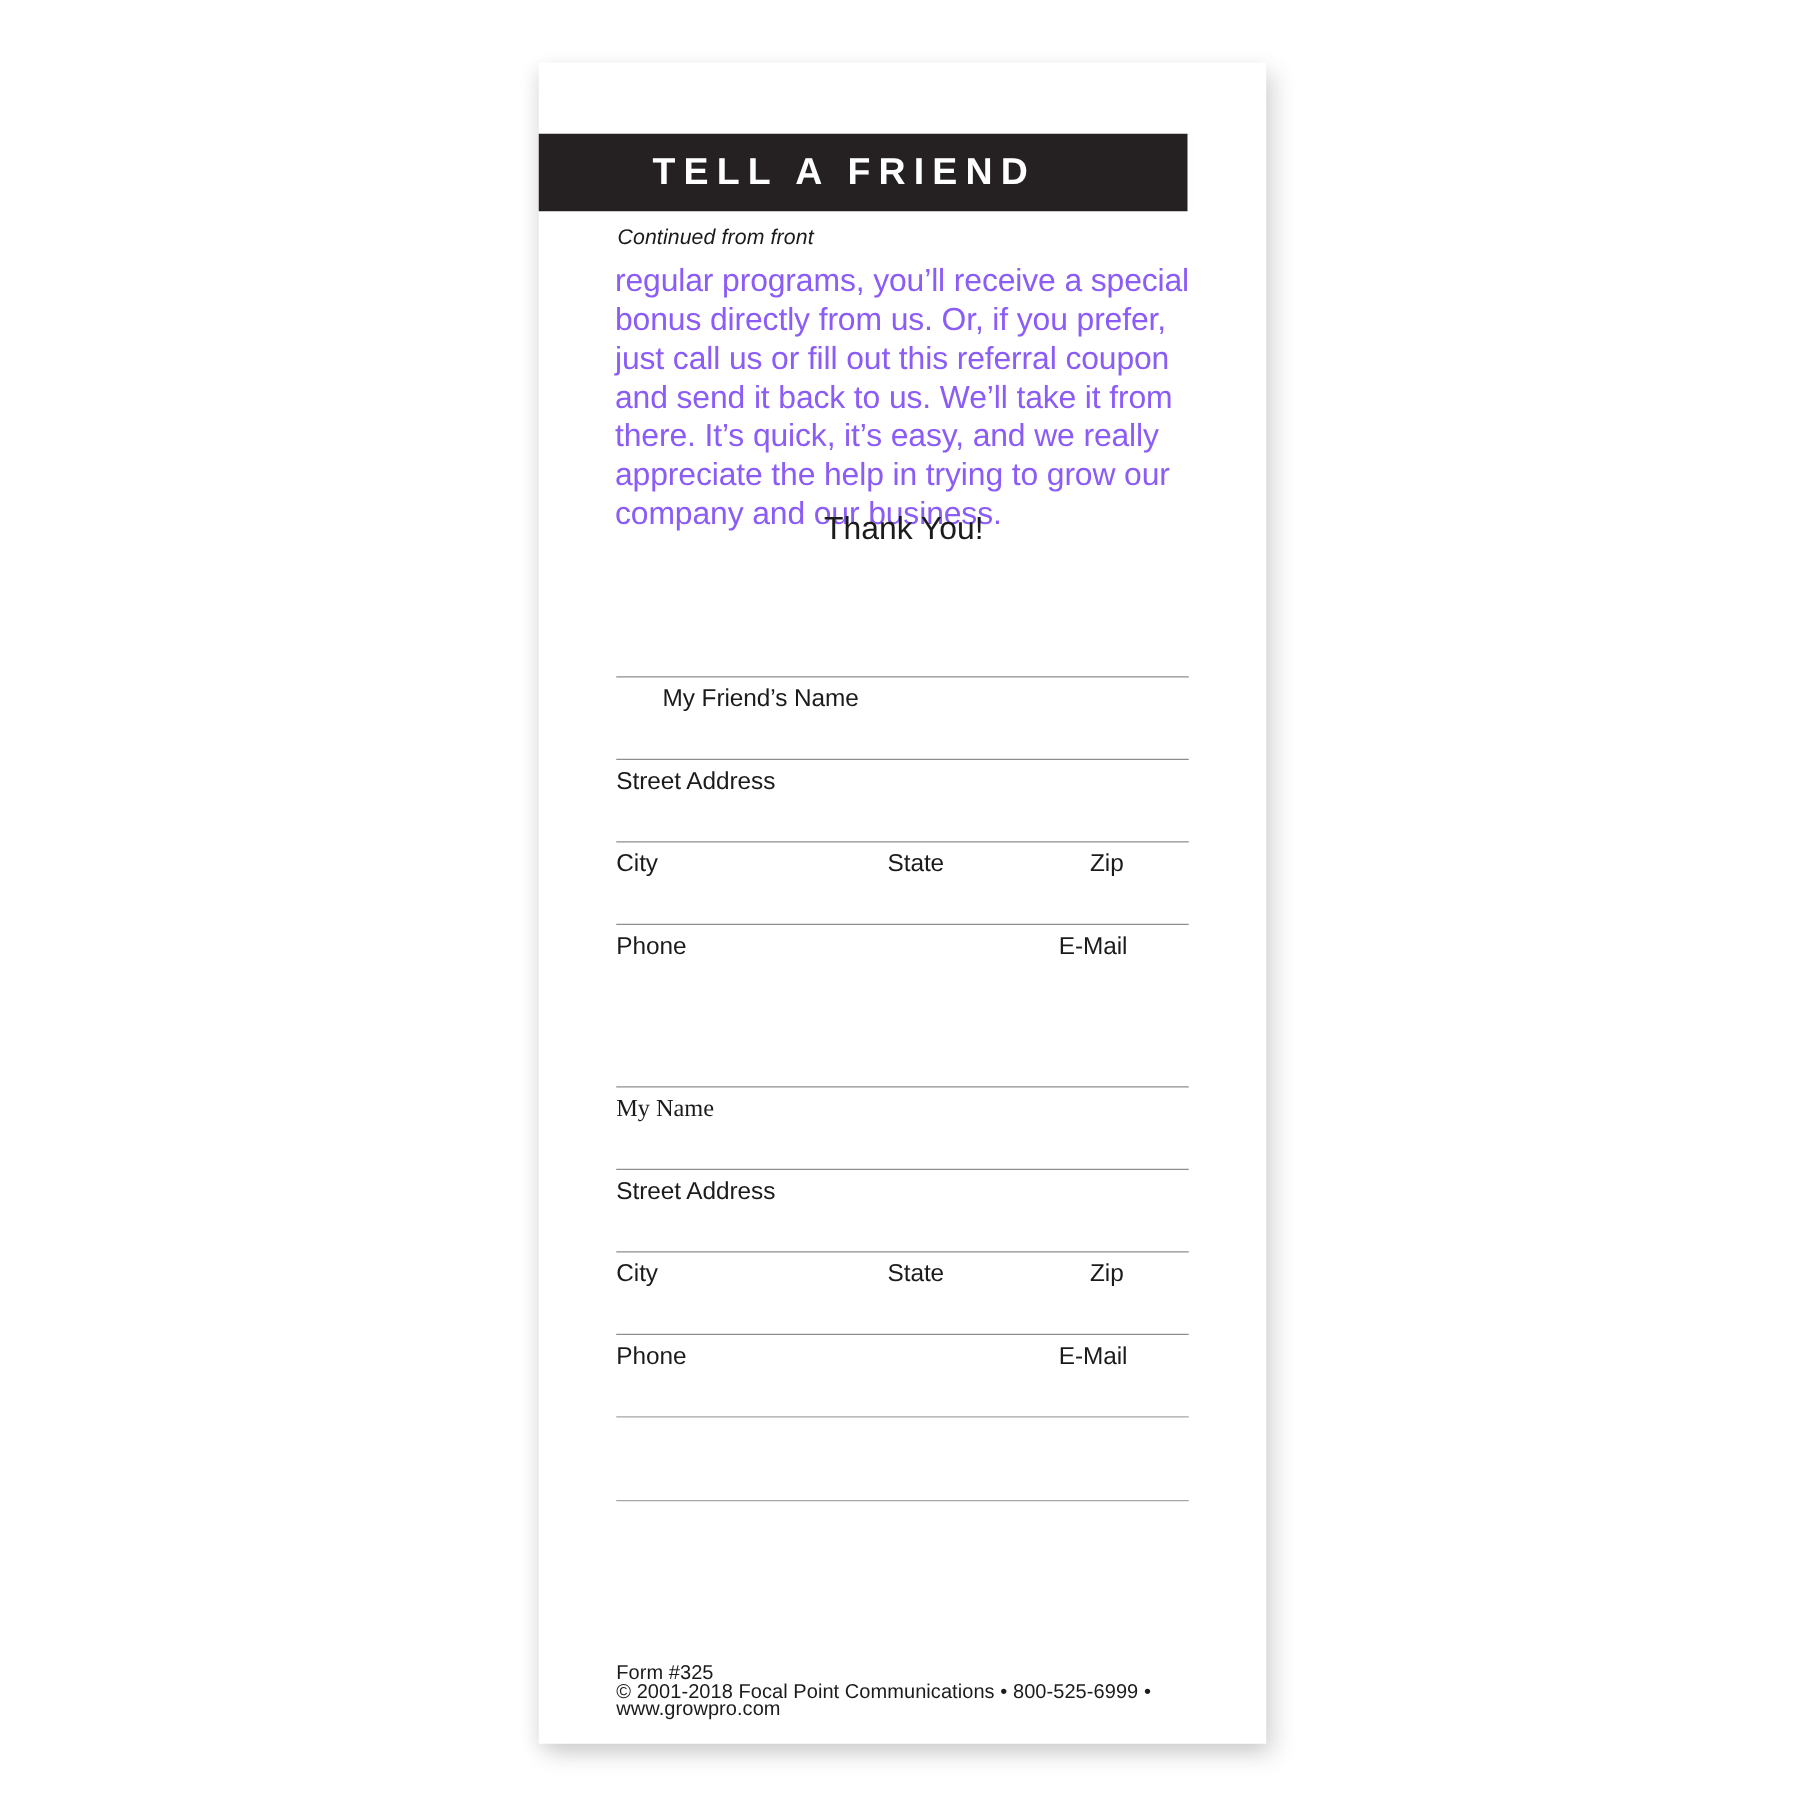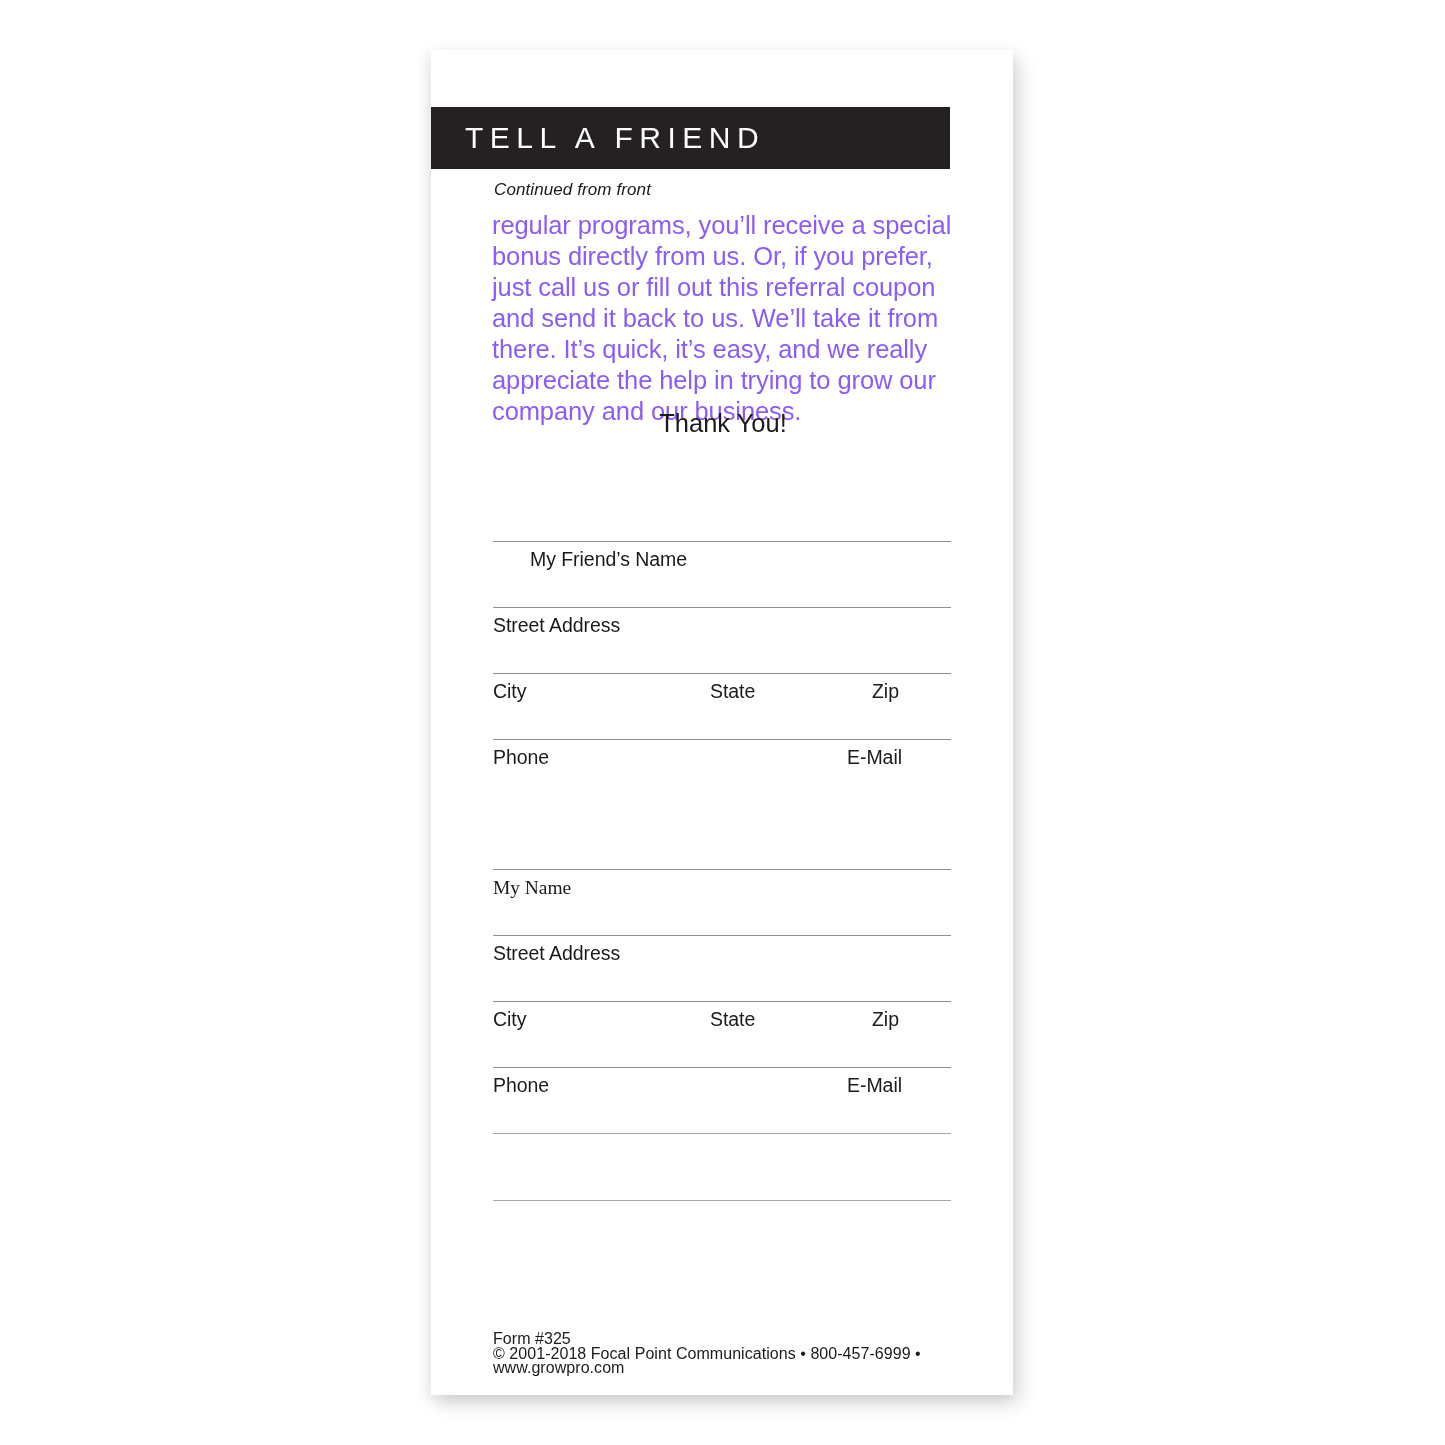--- a/index.html
+++ b/index.html
@@ -35,22 +35,22 @@
     width: 519px;
     height: 62px;
     background: #252122;
     display: flex;
     align-items: center;
   }
   .header-title {
     color: #ffffff;
     font-size: 30px;
     letter-spacing: 6.5px;
-    font-weight: 400;
-    padding-left: 34px;
+    font-weight: 700;
+    padding-left: 91px;
     line-height: 1;
     white-space: nowrap;
   }
 
   
   .continued {
     position: absolute;
     left: 63px;
     top: 130px;
     font-style: italic;
@@ -153,16 +153,16 @@
 
   <div class="rule" style="top:1017px;"></div>
   <div class="field-label" style="left:62px; top:1026px;">Phone</div>
   <div class="field-label" style="left:416px; top:1026px;">E-Mail</div>
 
   <div class="rule" style="top:1083px; background:#a6a6a6;"></div>
   <div class="rule" style="top:1150px; background:#a6a6a6;"></div>
 
   <div class="footer">
     <div>Form #325</div>
-    <div>© 2001-2018 Focal Point Communications • 800-457-6999 • www.growpro.com</div>
+    <div>© 2001-2018 Focal Point Communications • 800-525-6999 • www.growpro.com</div>
   </div>
 
 </div>
 
 </body></html>

